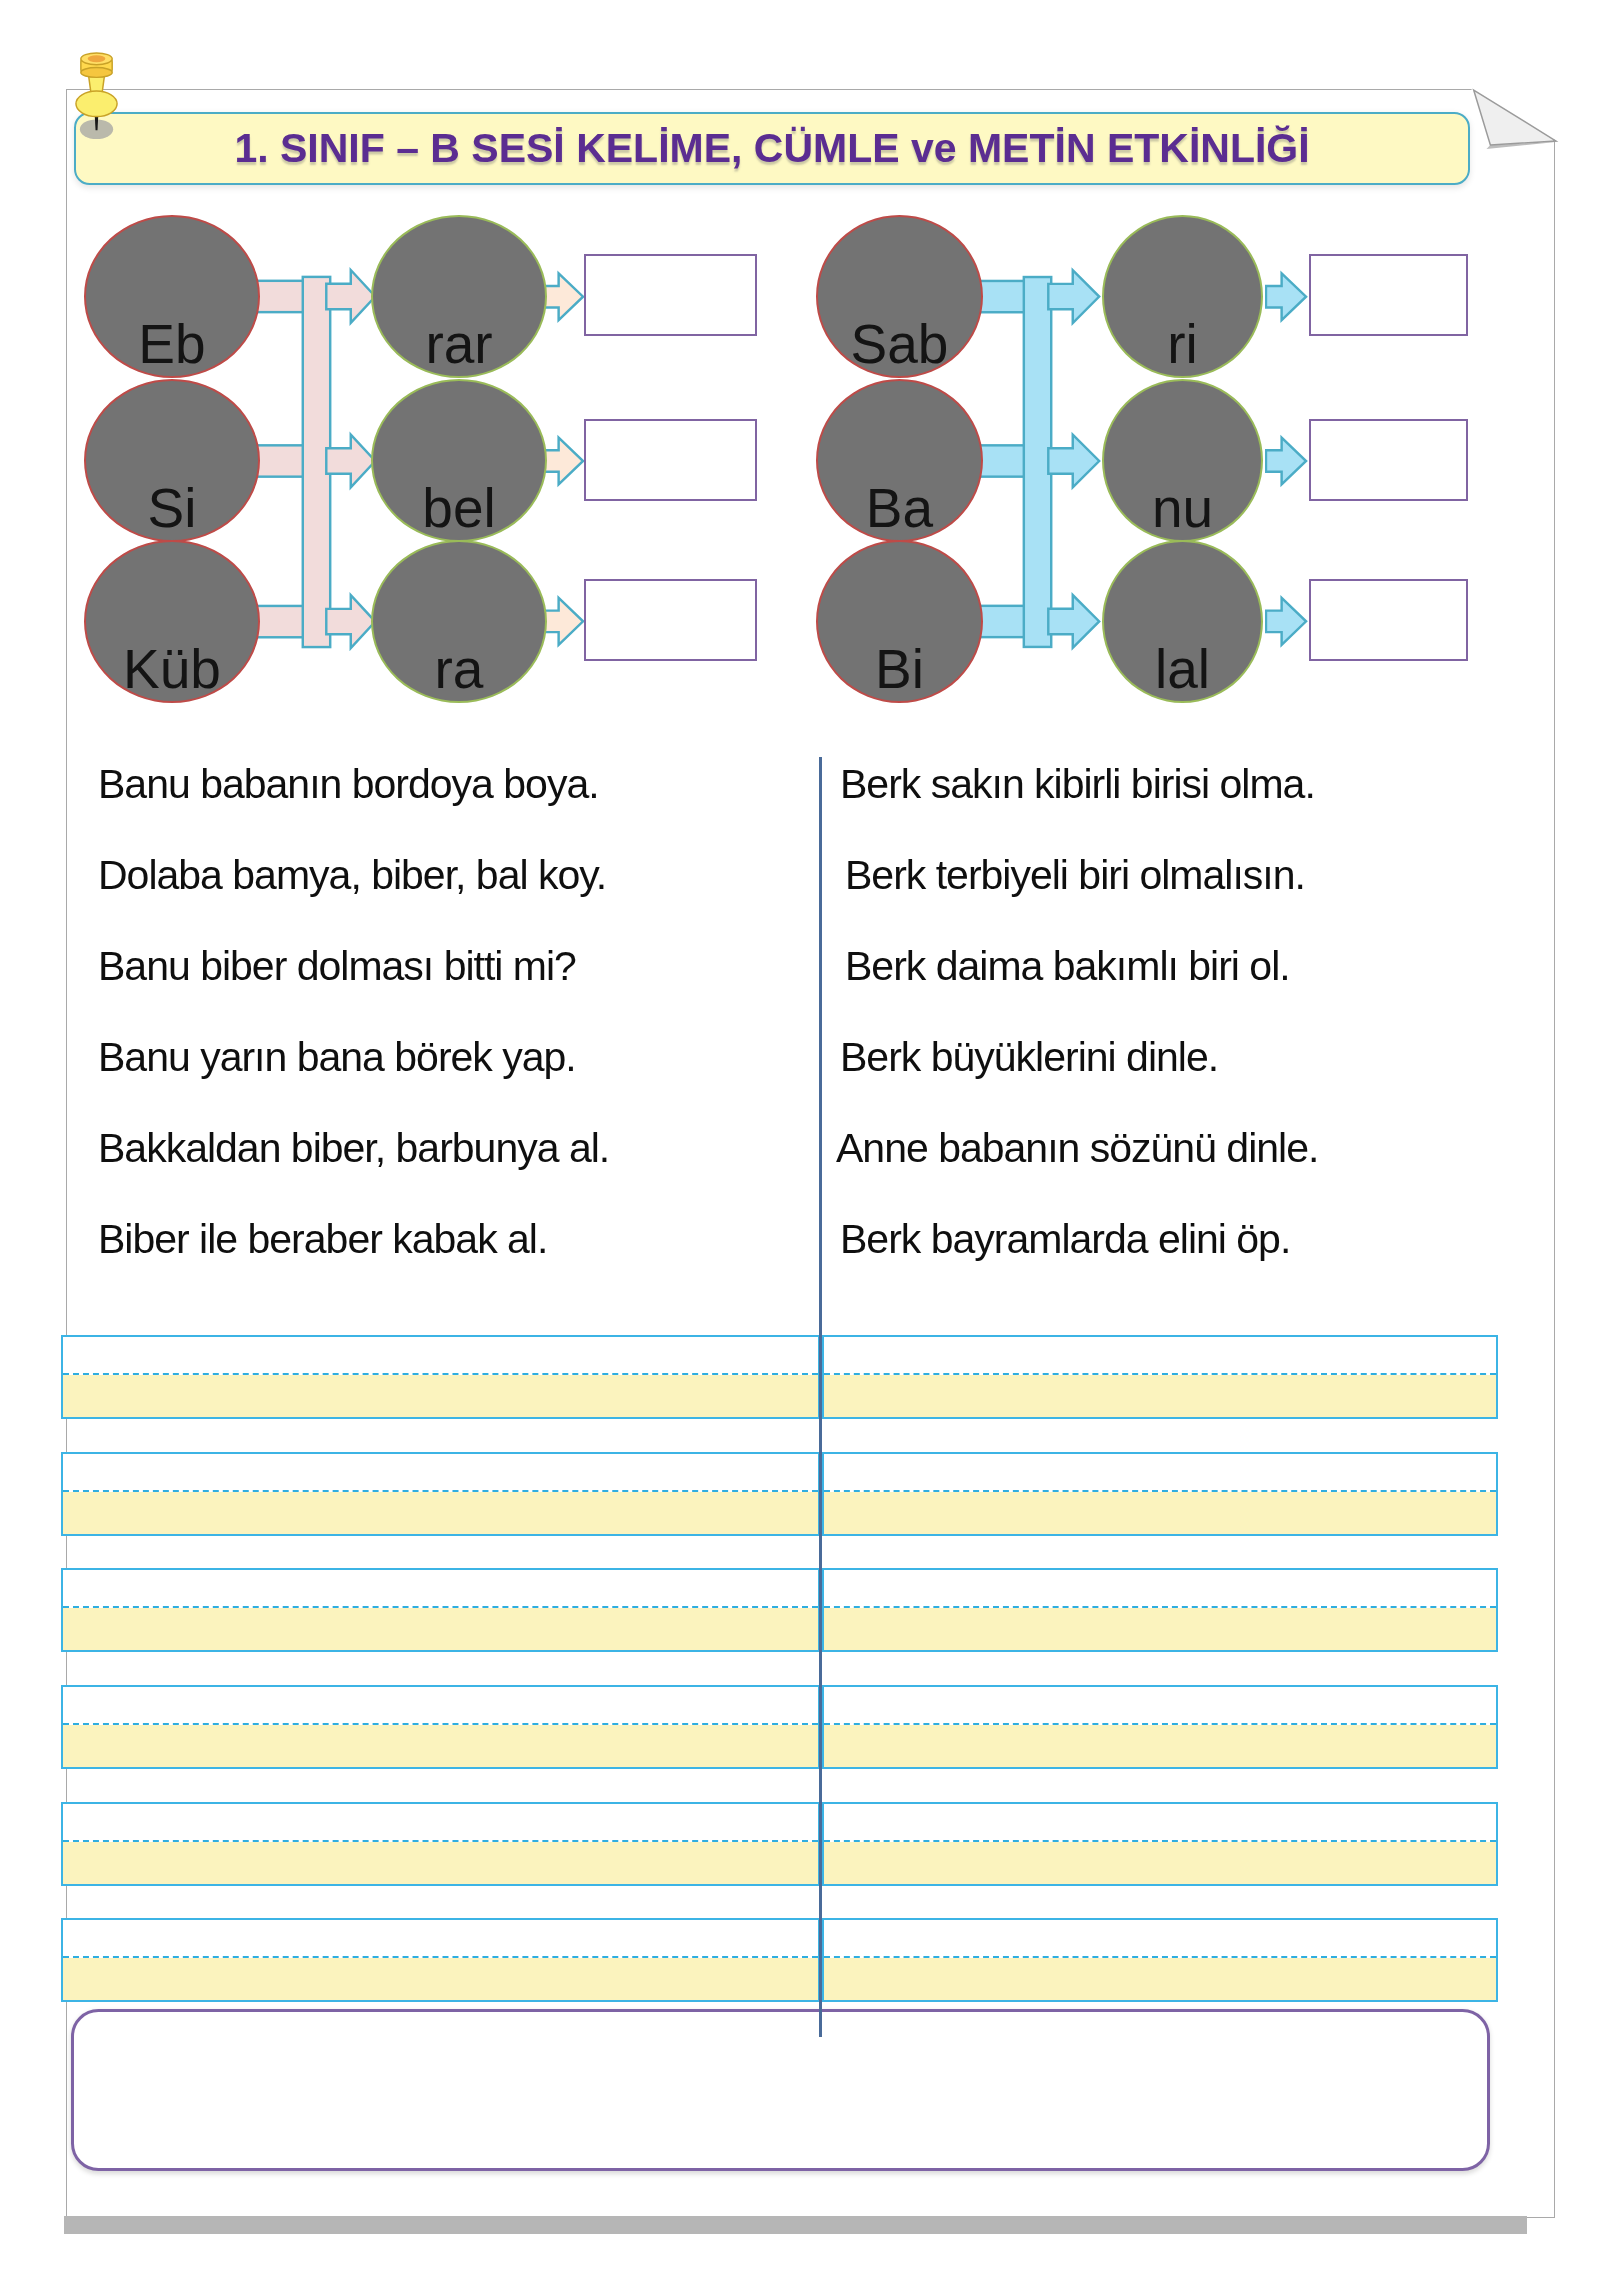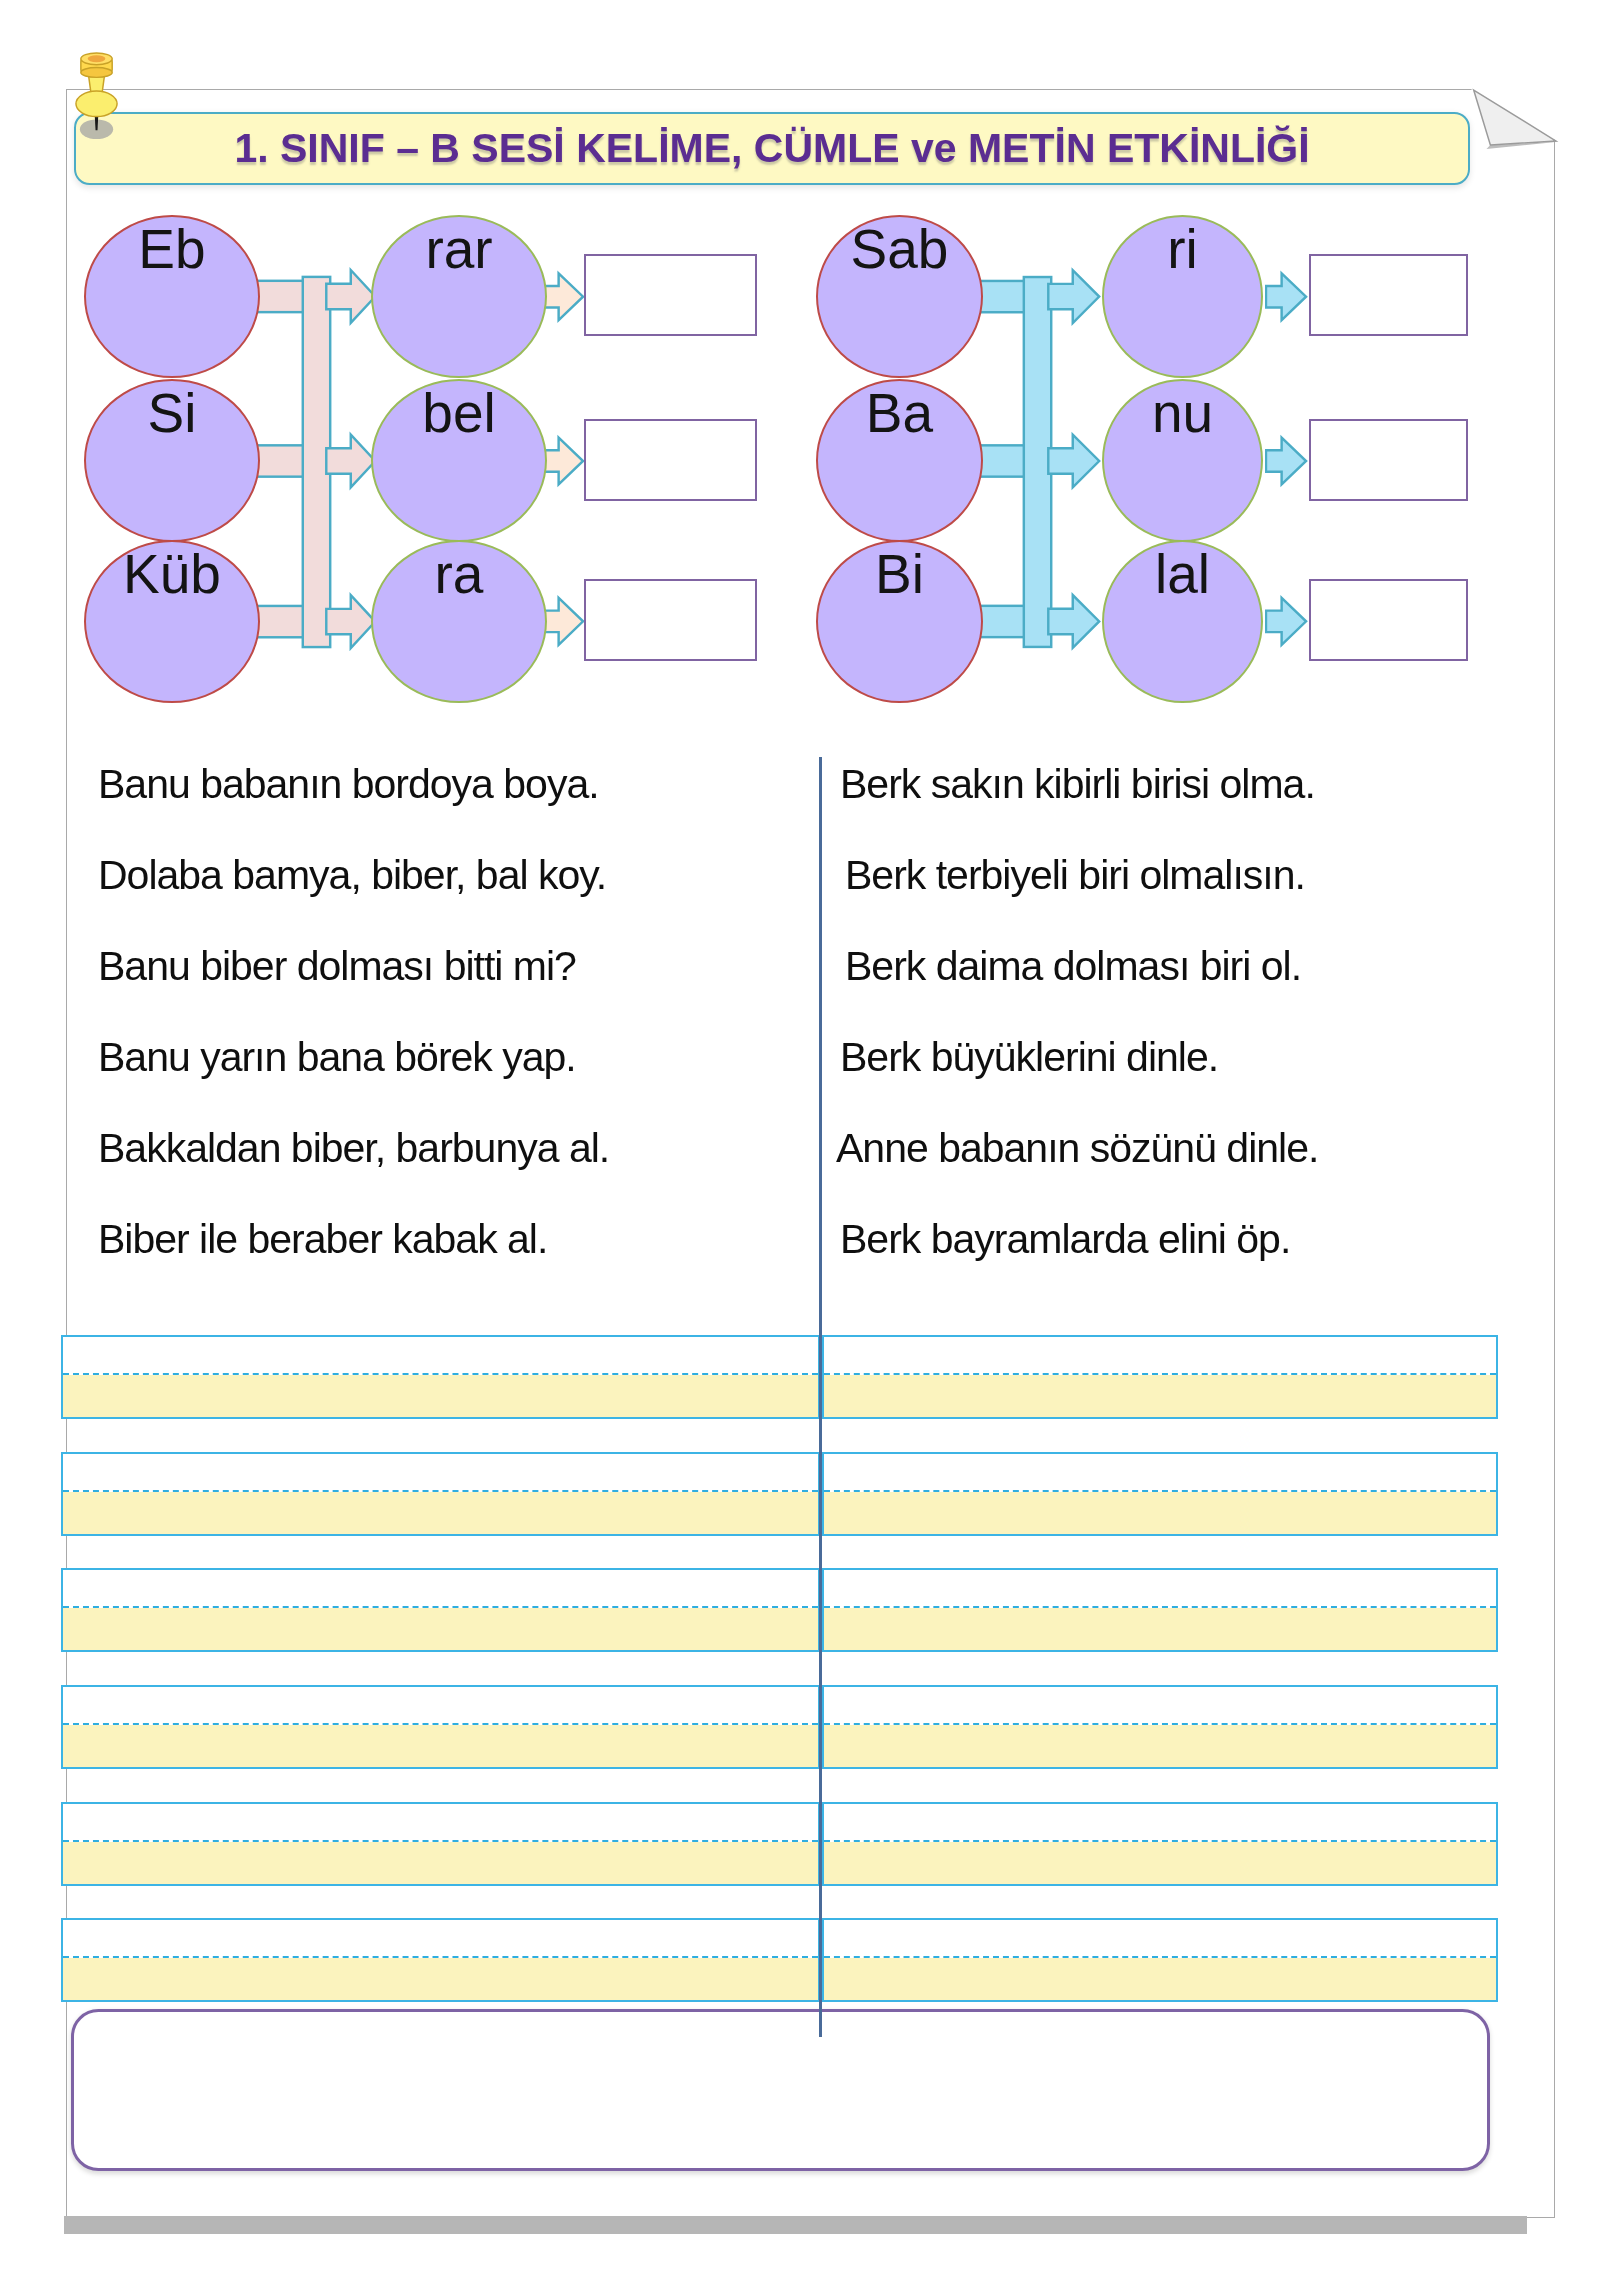--- a/index.html
+++ b/index.html
@@ -22,22 +22,22 @@
     border:2.9px solid #4BACC6;border-radius:15.7px;background:#fef9c3;
     box-sizing:border-box;display:flex;align-items:center;justify-content:center;
     box-shadow:0 2.9px 5.9px rgba(0,0,0,0.10);z-index:1;
   }
   .title-text{
     font-size:41px;font-weight:600;color:#5B2D91;letter-spacing:0px;
     text-shadow:0 2.9px 2px rgba(110,110,110,0.35);white-space:nowrap;
   }
   
   .circle{
-    position:absolute;border-radius:50%;background:#c4b5fd;display:flex;
-    align-items:flex-start;justify-content:center;font-size:55px;color:#141414;
+    position:absolute;border-radius:50%;background:#737373;display:flex;
+    align-items:flex-end;justify-content:center;font-size:55px;color:#141414;
     box-sizing:border-box;z-index:2;
   }
   .c-red{border:2.9px solid #BE4B48;}
   .c-green{border:2.9px solid #9ABB59;}
   .ansbox{
     position:absolute;border:2.9px solid #8064A2;background:#fff;
     box-sizing:border-box;z-index:2;
   }
   .connector{position:absolute;z-index:1;}
   
@@ -184,21 +184,21 @@
   <div class="sent" style="left:98px;top:761px;">Banu babanın bordoya boya.</div>
   <div class="sent" style="left:98px;top:852px;">Dolaba bamya, biber, bal koy.</div>
   <div class="sent" style="left:98px;top:943px;">Banu biber dolması bitti mi?</div>
   <div class="sent" style="left:98px;top:1034px;">Banu yarın bana börek yap.</div>
   <div class="sent" style="left:98px;top:1125px;">Bakkaldan biber, barbunya al.</div>
   <div class="sent" style="left:98px;top:1216px;">Biber ile beraber kabak al.</div>
 </div>
 <div>
   <div class="sent" style="left:840px;top:761px;">Berk sakın kibirli birisi olma.</div>
   <div class="sent" style="left:845px;top:852px;">Berk terbiyeli biri olmalısın.</div>
-  <div class="sent" style="left:845px;top:943px;">Berk daima dolması biri ol.</div>
+  <div class="sent" style="left:845px;top:943px;">Berk daima bakımlı biri ol.</div>
   <div class="sent" style="left:840px;top:1034px;">Berk büyüklerini dinle.</div>
   <div class="sent" style="left:836px;top:1125px;">Anne babanın sözünü dinle.</div>
   <div class="sent" style="left:840px;top:1216px;">Berk bayramlarda elini öp.</div>
 </div>
 
 <div class="divider"></div>
 
 <div>
   <div class="wrow wl" style="top:1335px;">
       <div class="top"></div>

